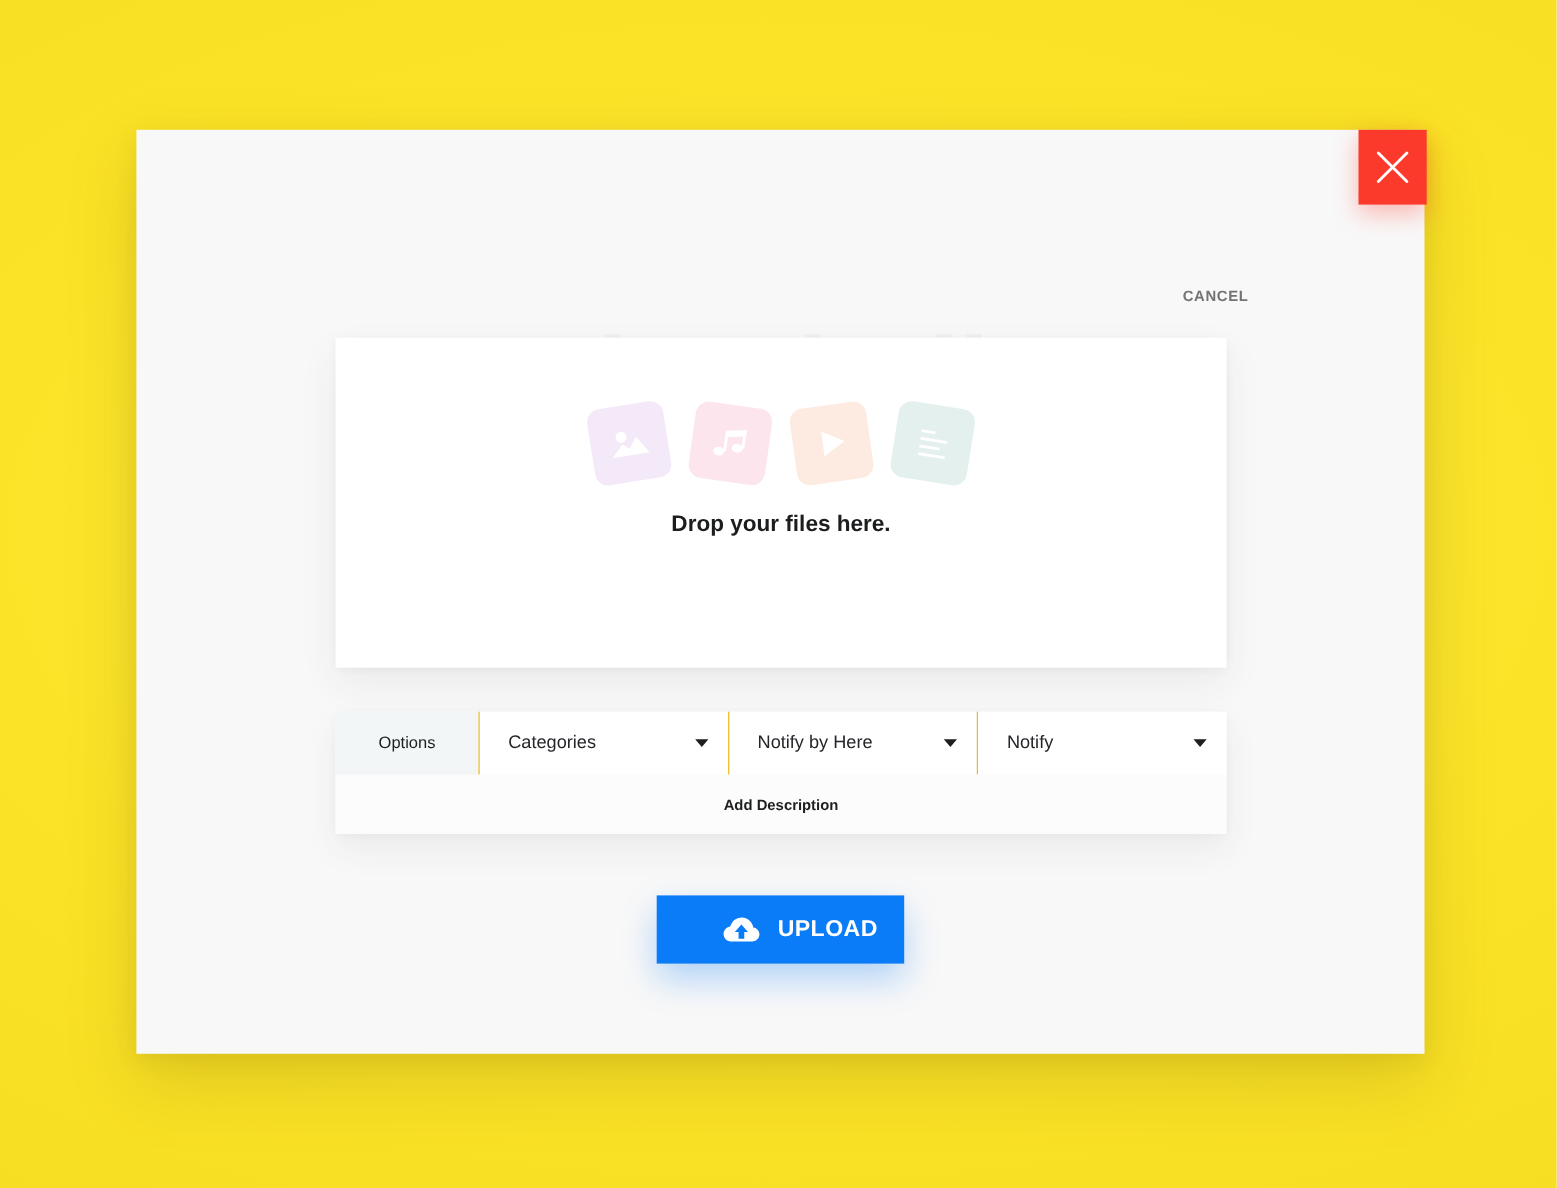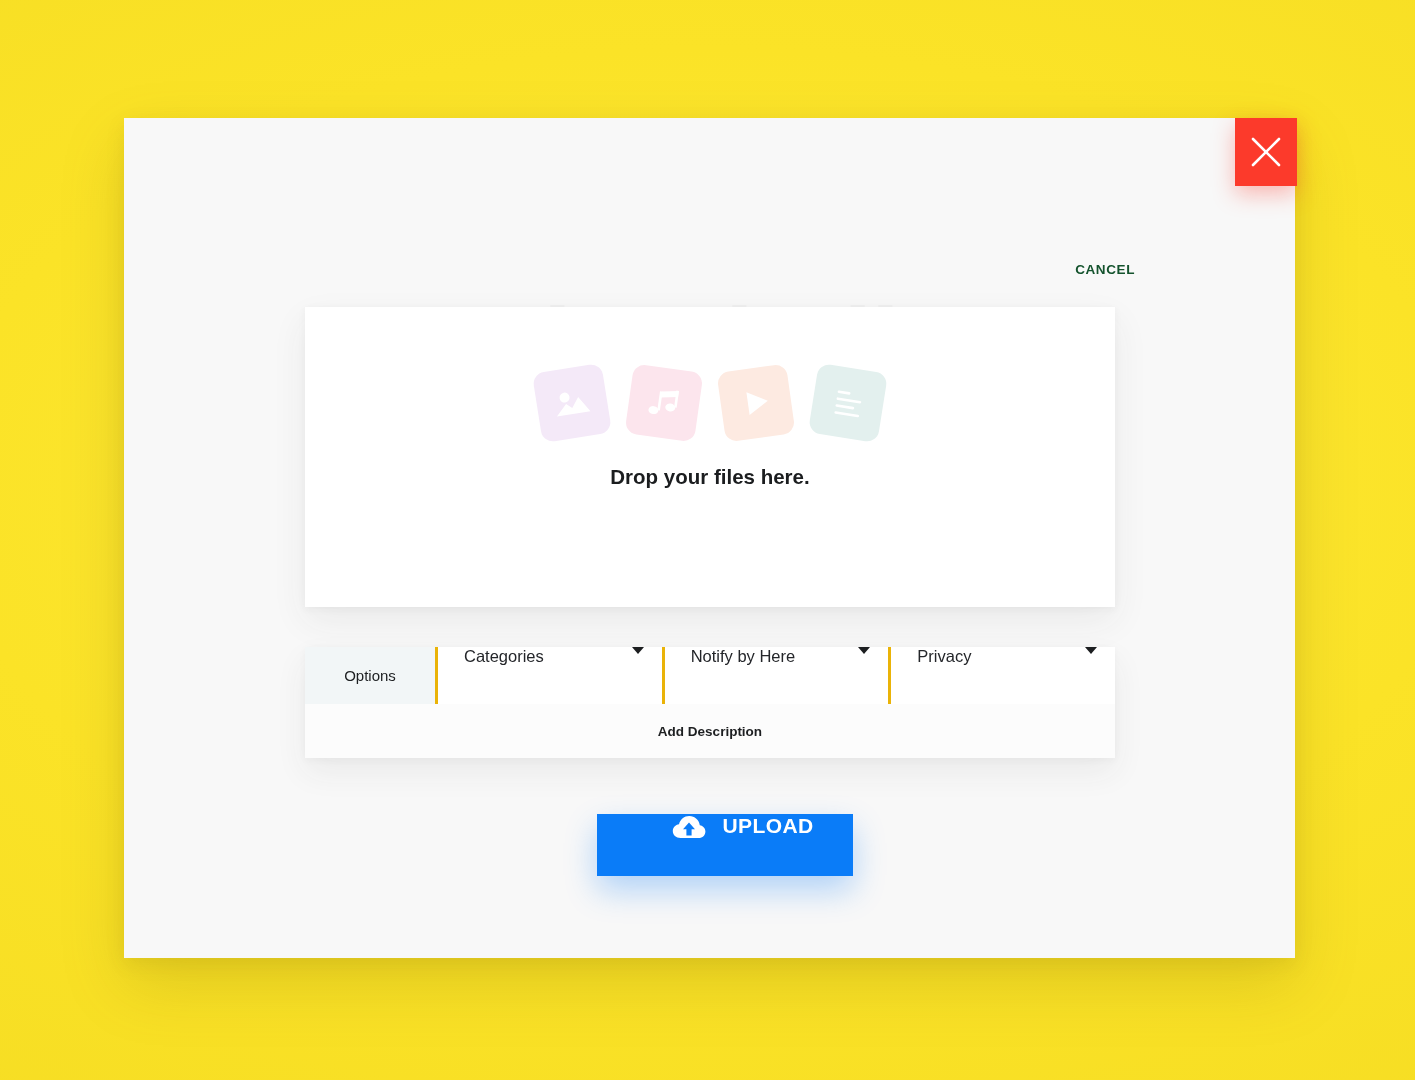--- a/index.html
+++ b/index.html
@@ -37,21 +37,21 @@
   }
 
   
   .cancel-label {
     position: absolute;
     right: 160px;
     top: 144px;
     font-size: 13.5px;
     font-weight: 700;
     letter-spacing: .6px;
-    color: #14532d;
+    color: #737373;
     cursor: pointer;
     user-select: none;
   }
 
   .close-button {
     position: absolute;
     left: 1111px;
     top: 0px;
     width: 62px;
     height: 68px;
@@ -200,23 +200,23 @@
     display: flex;
     align-items: center;
     justify-content: center;
     font-size: 15px;
     color: #1d1f21;
     flex: none;
   }
   .select-cell {
     flex: 1;
     background: #ffffff;
-    border-left: 3px solid #eab308;
-    display: flex;
-    align-items: flex-start;
+    border-left: 1px solid #eab308;
+    display: flex;
+    align-items: center;
     padding: 0 18px 0 26px;
     cursor: pointer;
     position: relative;
   }
   .select-cell:first-of-type { border-left: none; }
   .select-cell .sel-text {
     flex: 1;
     font-size: 16.5px;
     color: #24262a;
   }
@@ -240,26 +240,27 @@
     font-weight: 700;
     color: #1d1f21;
     cursor: pointer;
   }
 
   
   .upload-button {
     position: absolute;
     left: 473px;
     top: 696px;
-    width: 256px;
+    width: 225px;
     height: 62px;
     background: #0a7cf8;
     border: none;
     cursor: pointer;
     display: flex;
+    align-items: center;
     justify-content: center;
     gap: 16px;
     box-shadow: 0 14px 32px rgba(10,124,248,.30);
     padding-left: 36px;
   }
   .upload-button .btn-label {
     font-family: "Liberation Sans", sans-serif;
     font-size: 21px;
     font-weight: 700;
     color: #ffffff;
@@ -342,21 +343,21 @@
         <span class="sel-text">Categories</span>
         <span class="caret"></span>
       </div>
 
       <div class="select-cell">
         <span class="sel-text">Notify by Here</span>
         <span class="caret"></span>
       </div>
 
       <div class="select-cell">
-        <span class="sel-text">Privacy</span>
+        <span class="sel-text">Notify</span>
         <span class="caret"></span>
       </div>
 
     </div>
 
     <div class="desc-row">
       <span class="desc-text">Add Description</span>
     </div>
   </div>
 

